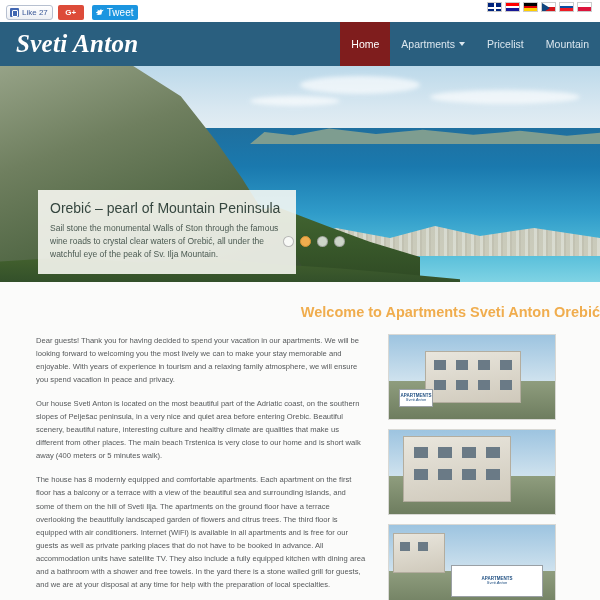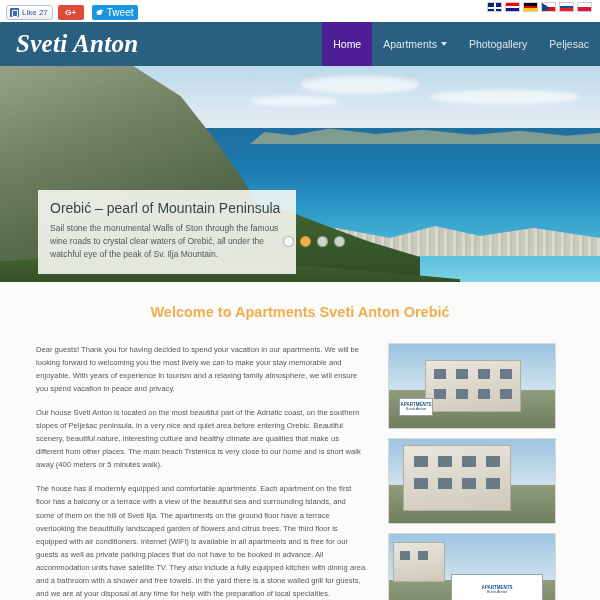--- a/index.html
+++ b/index.html
@@ -121,21 +121,21 @@
   .nav a {
     display: flex;
     align-items: center;
     padding: 0 11px;
     color: #dbe7ef;
     font-size: 10.5px;
     text-decoration: none;
     white-space: nowrap;
   }
   .nav a.active {
-    background: #4c1d95;
+    background: #7f1d1d;
     color: #ffffff;
   }
   .caret {
     display:inline-block;
     margin-left:4px;
     border-left:3px solid transparent;
     border-right:3px solid transparent;
     border-top:4px solid #dbe7ef;
   }
 
@@ -225,24 +225,24 @@
   .dot.active { background: #f0ad4e; border-color:#d69538; }
 
   
   .content {
     background: #fbfbfa;
     padding: 16px 0 0 0;
     height: calc(600px - 22px - 44px - 216px);
     position: relative;
   }
   h1.welcome {
-    text-align: center;
+    text-align: right;
     color: #f0ad4e;
     font-size: 14.5px;
-    margin: 6px 0 23px 0;
+    margin: 6px 0 14px 0;
     font-weight: bold;
     font-family: "Liberation Sans", sans-serif;
   }
   .cols {
     display: flex;
     padding: 0 34px 0 36px;
     gap: 22px;
   }
   .left-col { width: 330px; }
   .left-col p {
@@ -327,24 +327,24 @@
   <div class="logo">Sveti Anton</div>
   <div class="nav">
     <a href="#" class="active">
         <span>Home</span>
       </a>
     <a href="#">
         <span>Apartments</span>
         <span class="caret"></span>
       </a>
     <a href="#">
-        <span>Photogallery</span>
+        <span>Pricelist</span>
       </a>
     <a href="#">
-        <span>Peljesac</span>
+        <span>Mountain</span>
       </a>
   </div>
 </div>
 
 <div class="hero">
   <div class="hero-sky"></div>
   <div class="hero-cloud" style="left:300px;top:10px;width:120px;height:18px;"></div>
   <div class="hero-cloud" style="left:430px;top:24px;width:150px;height:14px;"></div>
   <div class="hero-cloud" style="left:250px;top:30px;width:90px;height:10px;"></div>
   <div class="hero-sea"></div>

